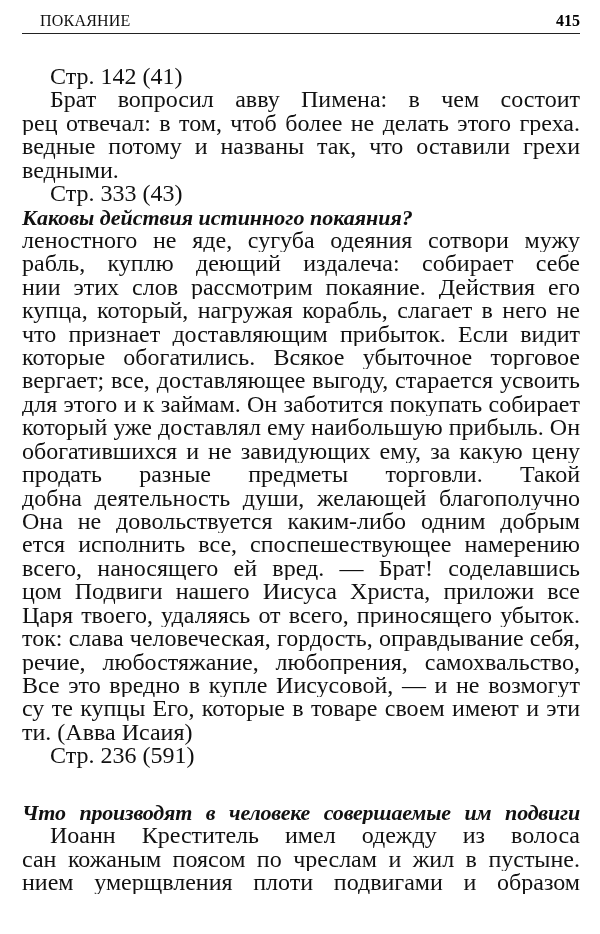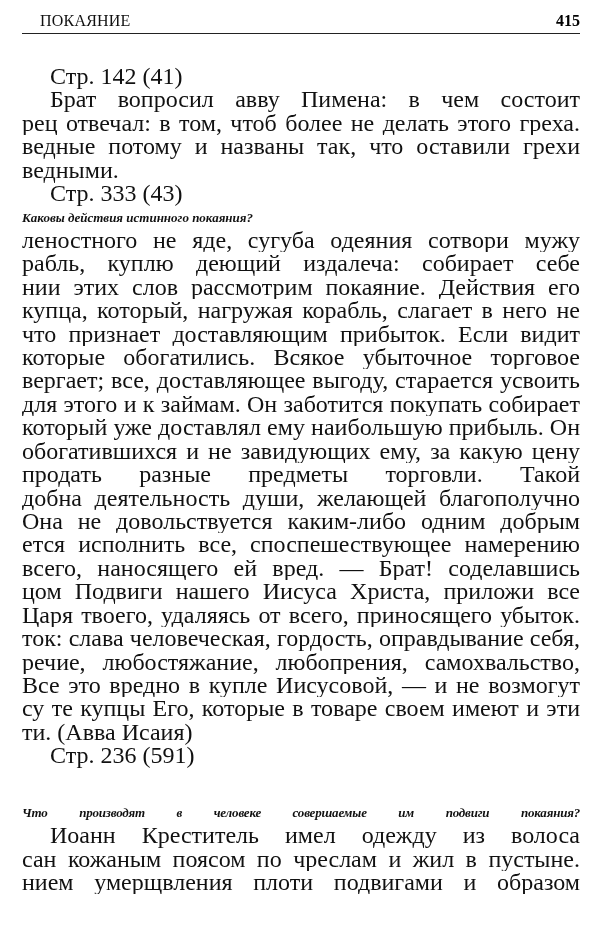--- a/index.html
+++ b/index.html
@@ -60,21 +60,21 @@
   }
   .line.indent {
     padding-left: 28px;
   }
   .line.ref {
     padding-left: 28px;
   }
   .line.heading {
     font-weight: bold;
     font-style: italic;
-    font-size: 13px;
+    font-size: 22px;
   }
   .line.heading.j {
     letter-spacing: -0.2px;
     margin-top: 33px;
   }
 </style>
 </head>
 <body>
 
 <div class="running-head">

